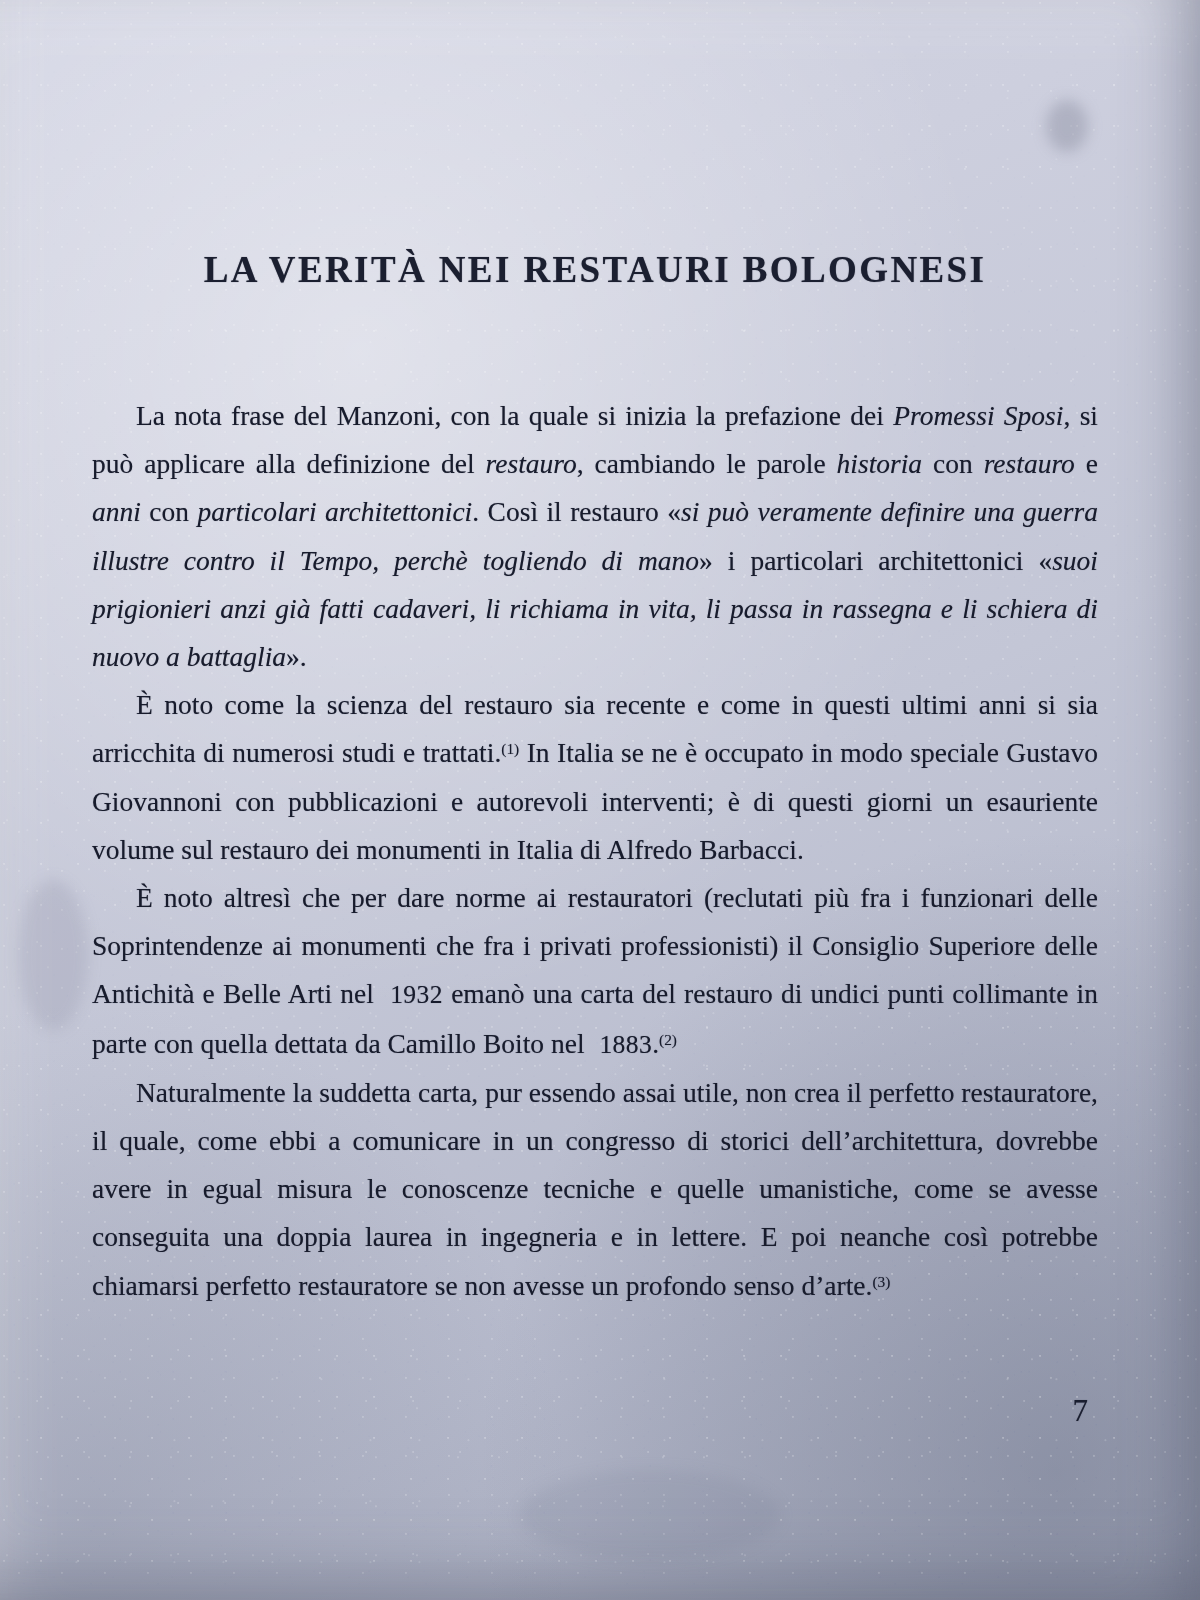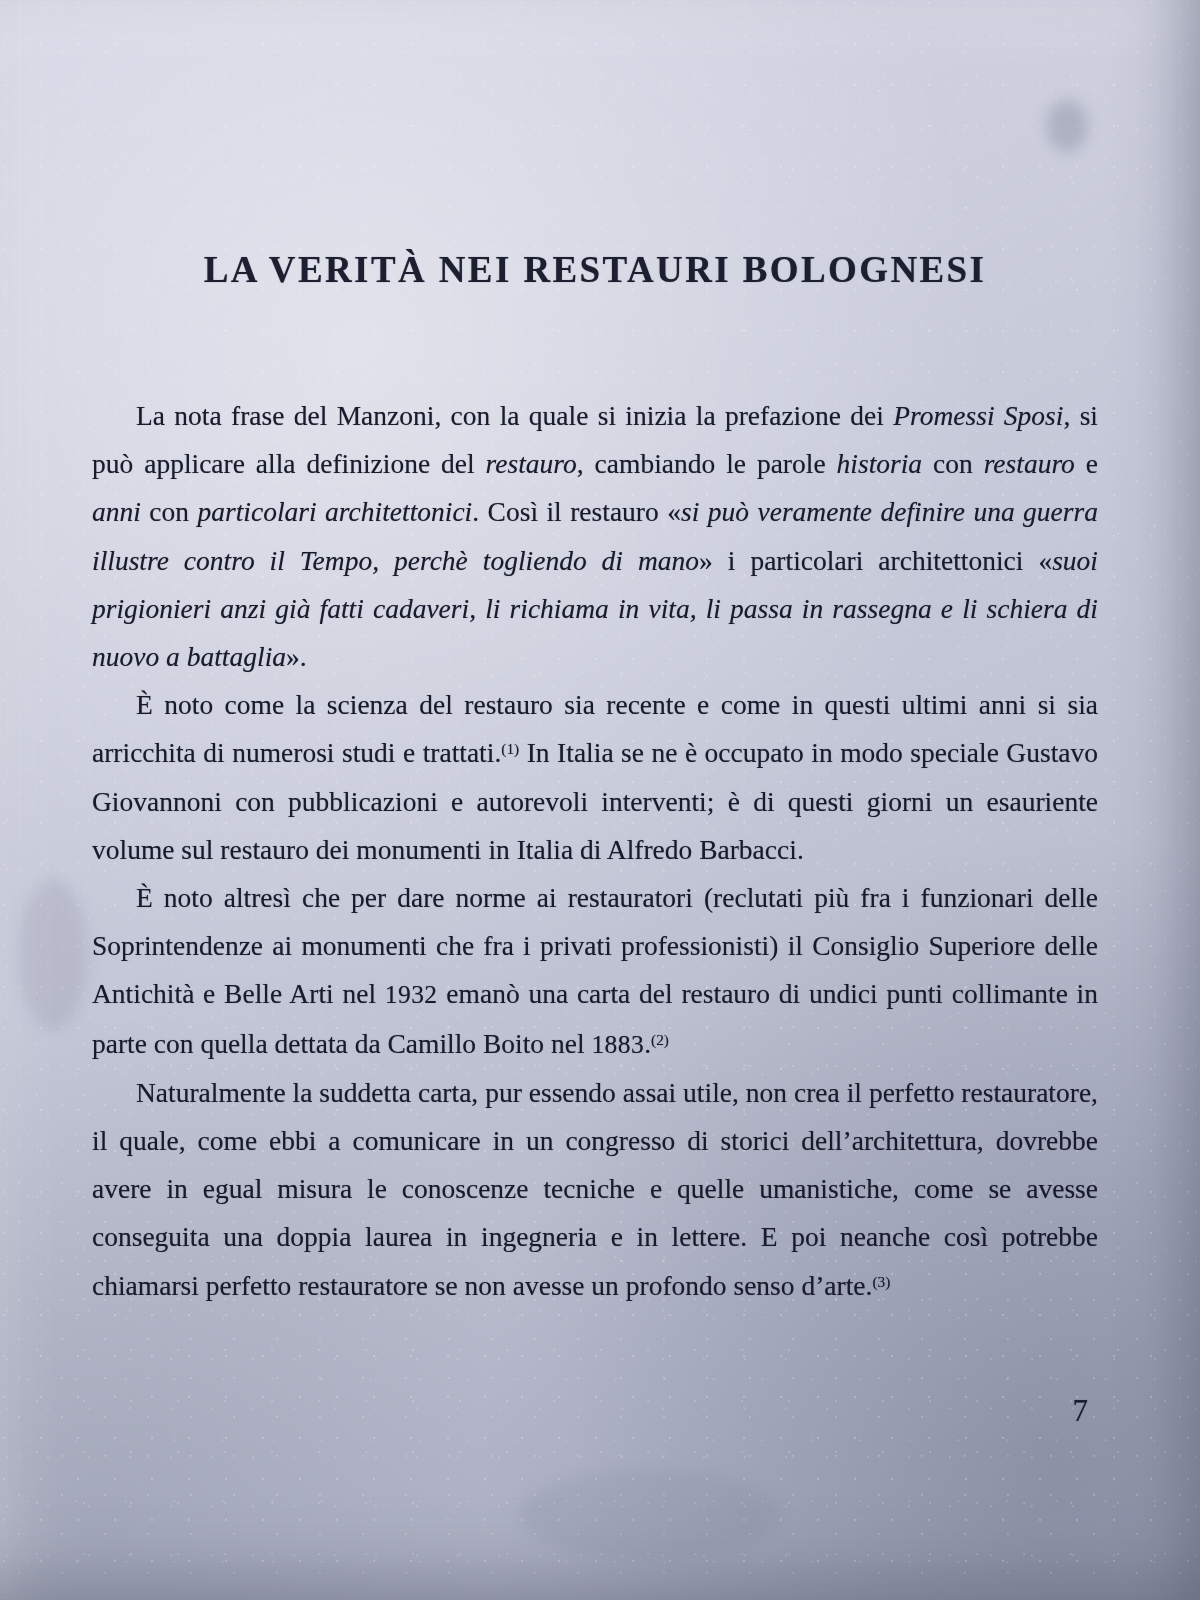--- a/index.html
+++ b/index.html
@@ -120,20 +120,21 @@
   sup.fn {
     font-size: 0.56em;
     vertical-align: 0.52em;
     line-height: 0;
     letter-spacing: 0;
   }
   
   .osf {
     font-size: 0.93em;
     letter-spacing: 0.4px;
+    margin-left: 8px;
   }
 
   #page-number {
     position: absolute;
     left: 0;
     top: 1393px;
     width: 1006px;
     text-align: right;
     padding-right: 10px;
     box-sizing: border-box;

